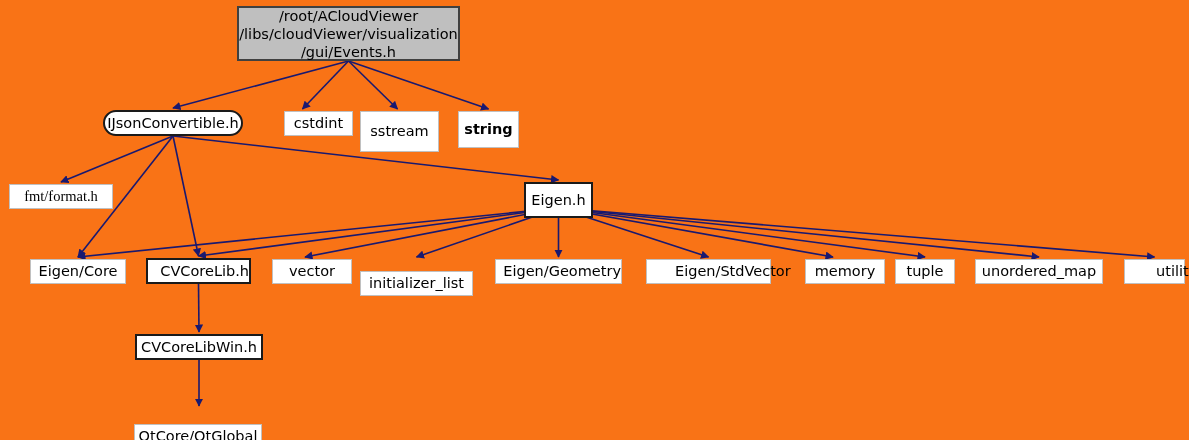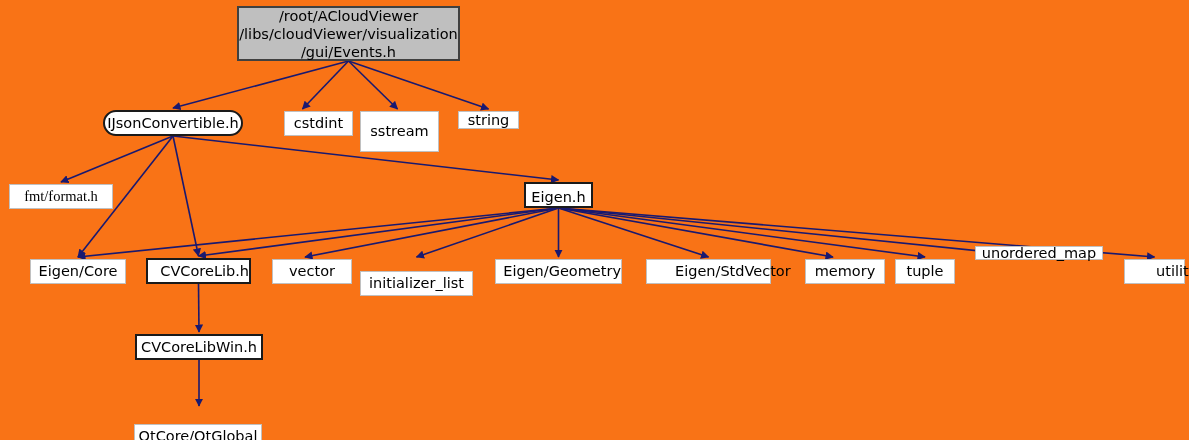--- a/index.html
+++ b/index.html
@@ -90,30 +90,30 @@
       </g>
   </svg>
 
   <div id="node-layer">
       <div class="node current" style="left: 237px; top: 6px; width: 223px; height: 55px;"><span class="node-label">/root/ACloudViewer
 /libs/cloudViewer/visualization
 /gui/Events.h</span></div>
       <div class="node bold" style="left: 103px; top: 110px; width: 140px; height: 26px; border-radius: 13px;"><span class="node-label">IJsonConvertible.h</span></div>
       <div class="node" style="left: 284px; top: 111px; width: 69px; height: 25px;"><span class="node-label">cstdint</span></div>
       <div class="node" style="left: 360px; top: 111px; width: 79px; height: 41px;"><span class="node-label">sstream</span></div>
-      <div class="node" style="left: 458px; top: 111px; width: 61px; height: 18px;"><span class="node-label">string</span></div>
+      <div class="node" style="left: 458px; top: 111px; width: 61px; height: 37px; font-weight: bold;"><span class="node-label">string</span></div>
       <div class="node" style="left: 9px; top: 184px; width: 104px; height: 25px; font-family: Liberation Serif, serif;"><span class="node-label">fmt/format.h</span></div>
-      <div class="node bold" style="left: 524px; top: 182px; width: 69px; height: 26px; align-items: flex-end;"><span class="node-label">Eigen.h</span></div>
+      <div class="node bold" style="left: 524px; top: 182px; width: 69px; height: 36px;"><span class="node-label">Eigen.h</span></div>
       <div class="node" style="left: 30px; top: 259px; width: 96px; height: 25px;"><span class="node-label">Eigen/Core</span></div>
       <div class="node bold" style="left: 146px; top: 258px; width: 105px; height: 26px; text-align: right;"><span class="node-label">CVCoreLib.h</span></div>
       <div class="node" style="left: 272px; top: 259px; width: 80px; height: 25px;"><span class="node-label">vector</span></div>
       <div class="node" style="left: 360px; top: 259px; width: 113px; height: 25px; margin-top: 12px;"><span class="node-label">initializer_list</span></div>
       <div class="node" style="left: 495px; top: 259px; width: 127px; height: 25px; text-align: right;"><span class="node-label">Eigen/Geometry</span></div>
       <div class="node" style="left: 646px; top: 259px; width: 125px; height: 25px; padding-left: 28px;"><span class="node-label">Eigen/StdVector</span></div>
       <div class="node" style="left: 793px; top: 259px; width: 80px; height: 25px; margin-left: 12px;"><span class="node-label">memory</span></div>
       <div class="node" style="left: 895px; top: 259px; width: 60px; height: 25px;"><span class="node-label">tuple</span></div>
-      <div class="node" style="left: 975px; top: 246px; width: 128px; height: 14px;"><span class="node-label">unordered_map</span></div>
+      <div class="node" style="left: 975px; top: 259px; width: 128px; height: 25px;"><span class="node-label">unordered_map</span></div>
       <div class="node" style="left: 1124px; top: 259px; width: 61px; height: 25px; padding-left: 31px;"><span class="node-label">utility</span></div>
       <div class="node bold" style="left: 135px; top: 334px; width: 128px; height: 26px;"><span class="node-label">CVCoreLibWin.h</span></div>
       <div class="node" style="left: 134px; top: 408px; width: 128px; height: 25px; margin-top: 16px;"><span class="node-label">QtCore/QtGlobal</span></div>
     </div>
 
 </div>
 
 </body></html>

